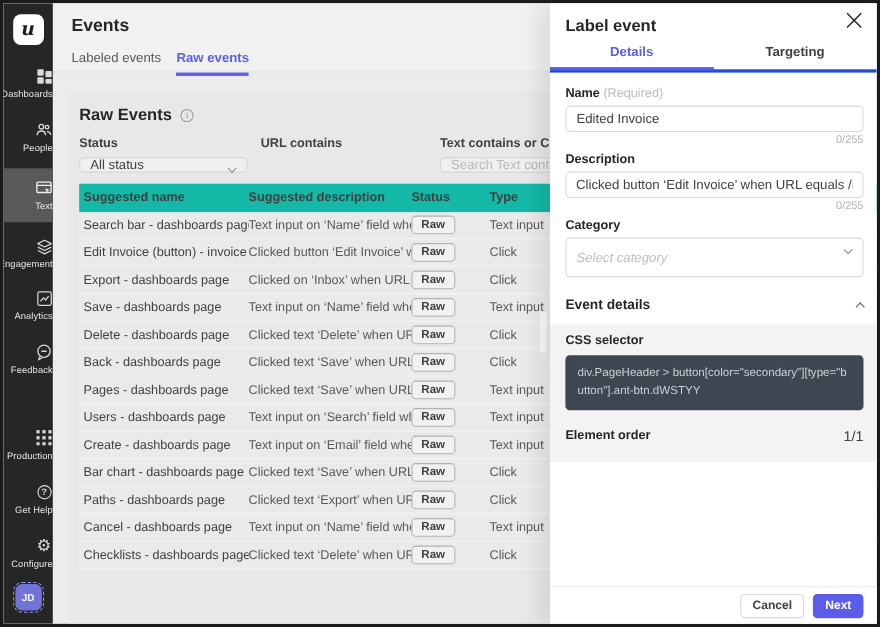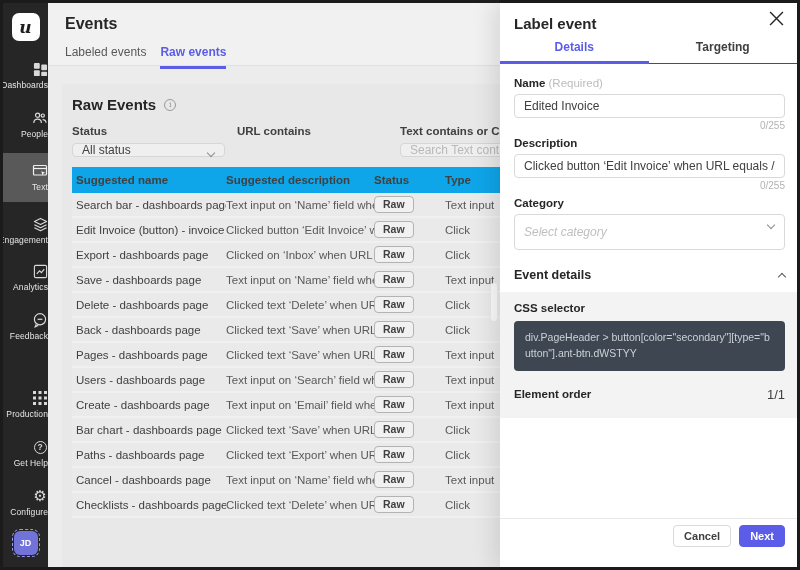--- a/index.html
+++ b/index.html
@@ -55,39 +55,39 @@
           display:flex; align-items:center; padding:0 24px 0 9px; cursor:pointer; }
   .fsearch input { border:none; outline:none; background:transparent; font-size:12px; width:100%;
                    font-family:inherit; color:#404040; }
   .fsearch input::placeholder { color:#b9b8b8; }
   .chev { width:6px; height:6px; border-right:1.4px solid #8c8c8c; border-bottom:1.4px solid #8c8c8c;
           display:inline-block; transform:rotate(45deg); }
   .fselect .chev { position:absolute; right:10px; top:6px; }
 
   .etable { margin-top:10px; }
   .thead, .trow { display:grid; grid-template-columns:154px 148px 71px 1fr; align-items:center; }
-  .thead { height:26px; background:#0ea5e9; font-size:11.5px; font-weight:600; color:#404040; }
+  .thead { height:26px; background:#14b8a6; font-size:11.5px; font-weight:600; color:#404040; }
   .thead span:first-child, .trow .cell-name { padding-left:4px; }
   .trow { height:25px; border-bottom:2px solid #f1f0f0; background:#ebeaea; font-size:11.5px; cursor:pointer; }
   .cell-name { color:#404040; white-space:nowrap; overflow:hidden; }
   .cell-desc { color:#595959; white-space:nowrap; overflow:hidden; }
   .cell-type { color:#595959; }
   .badge { display:inline-block; padding:1px 8px 2px; border:1px solid #b3b3b3; border-radius:4px;
            font-size:10.5px; font-weight:600; color:#3f3f3f; background:rgba(255,255,255,.35);
            cursor:pointer; }
   .scroll-thumb { position:absolute; left:443px; top:280px; width:6px; height:38px;
                   background:#fafafa; border-radius:3px; z-index:6; cursor:grab; }
 
   
   .drawer { position:absolute; left:497px; top:0; right:0; bottom:0; background:#fff; z-index:10;
             box-shadow:-8px 0 20px rgba(0,0,0,.10); }
   .drawer-title { padding:12px 14px 0; font-size:15px; font-weight:700; color:#262626; }
   .close-btn { position:absolute; top:6px; right:12px; width:18px; height:18px; cursor:pointer;
                display:flex; align-items:center; justify-content:center; }
-  .drawer-tabs { display:flex; margin-top:8px; border-bottom:1px solid #1d4ed8; }
+  .drawer-tabs { display:flex; margin-top:8px; border-bottom:3px solid #1d4ed8; }
   .d-tab { flex:1; text-align:center; font-size:12px; font-weight:600; color:#404040;
            padding-bottom:9px; position:relative; cursor:pointer; }
   .d-tab.active { color:var(--accent); }
   .d-tab.active::after { content:""; position:absolute; left:0; right:0; bottom:-1px; height:3px;
                          background:var(--accent); }
   .drawer-body { padding:0 12px 0 14px; }
   .field-label { margin-top:13px; font-size:11.5px; font-weight:700; color:#262626; }
   .req { font-weight:400; color:#bcbcbc; }
   .text-input { margin-top:5px; width:100%; height:24px; border:1px solid #d9d9d9; border-radius:4px;
                 padding:0 9px; font-size:12px; color:#404040; font-family:inherit; outline:none;
@@ -100,21 +100,21 @@
   .section-head { margin-top:18px; display:flex; align-items:center; justify-content:space-between; cursor:pointer; }
   .section-title { font-size:12.5px; font-weight:700; color:#262626; }
   .chev.up { transform:rotate(225deg); border-color:#595959; margin-top:4px; }
   .gray-section { margin:10px -12px 0 -14px; padding:10px 12px 16px 14px; background:#f4f3f3; }
   .css-label { font-size:11.5px; font-weight:700; color:#262626; }
   .code-block { margin-top:7px; background:#3e4651; border-radius:4px; padding:9px 11px;
                 font-size:10.5px; line-height:1.5; color:#ccd1d7; word-break:break-all; cursor:text; }
   .order-row { margin-top:16px; display:flex; justify-content:space-between; align-items:center; }
   .order-label { font-size:11.5px; font-weight:700; color:#262626; }
   .order-value { font-size:13px; font-weight:400; color:#404040; }
-  .drawer-footer { position:absolute; left:0; right:0; bottom:15px; height:34px; border-top:1px solid #e8e8e8;
+  .drawer-footer { position:absolute; left:0; right:0; bottom:0; height:34px; border-top:1px solid #e8e8e8;
                    display:flex; align-items:center; justify-content:flex-end; gap:8px; padding-right:12px;
                    background:#fff; }
   .btn { height:22px; padding:0 10px; border-radius:4px; font-size:11px; font-weight:600;
          display:flex; align-items:center; cursor:pointer; }
   .btn-cancel { background:#fff; border:1px solid #d9d9d9; color:#404040; }
   .btn-next { background:var(--accent); border:1px solid var(--accent); color:#fff; }
   :root { --accent:#5b5de8; }
 </style>
 </head>
 <body>

